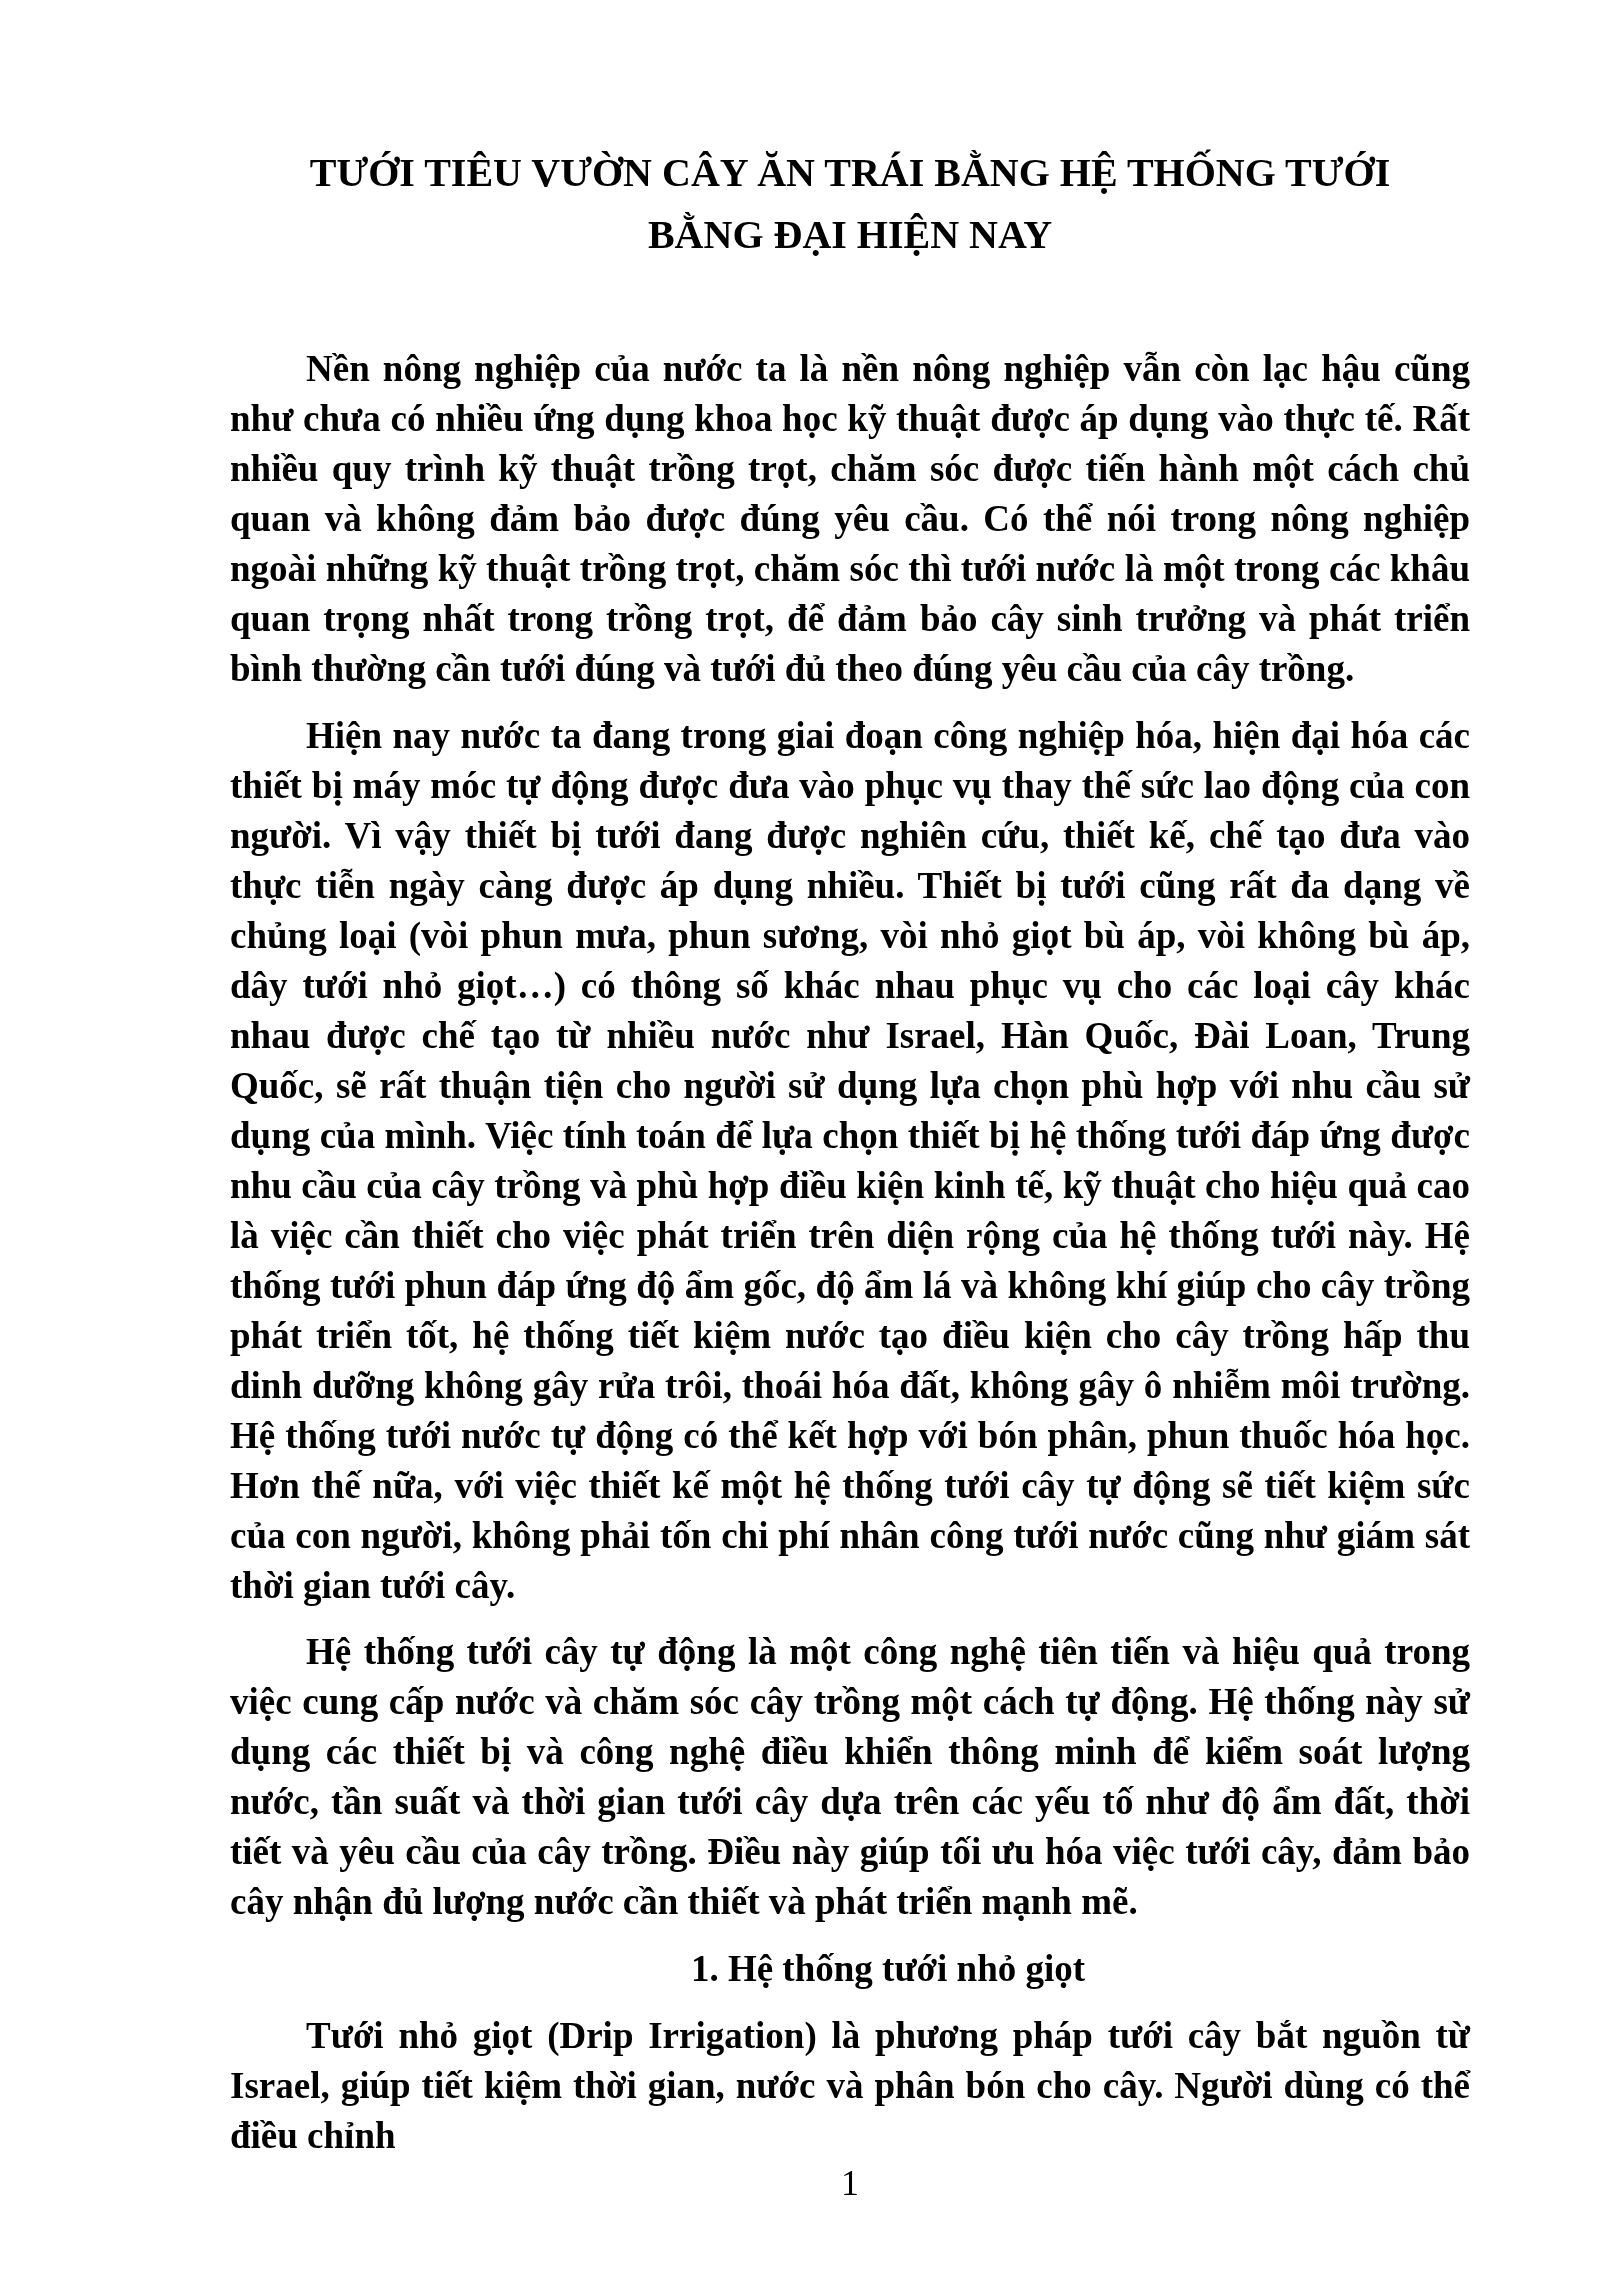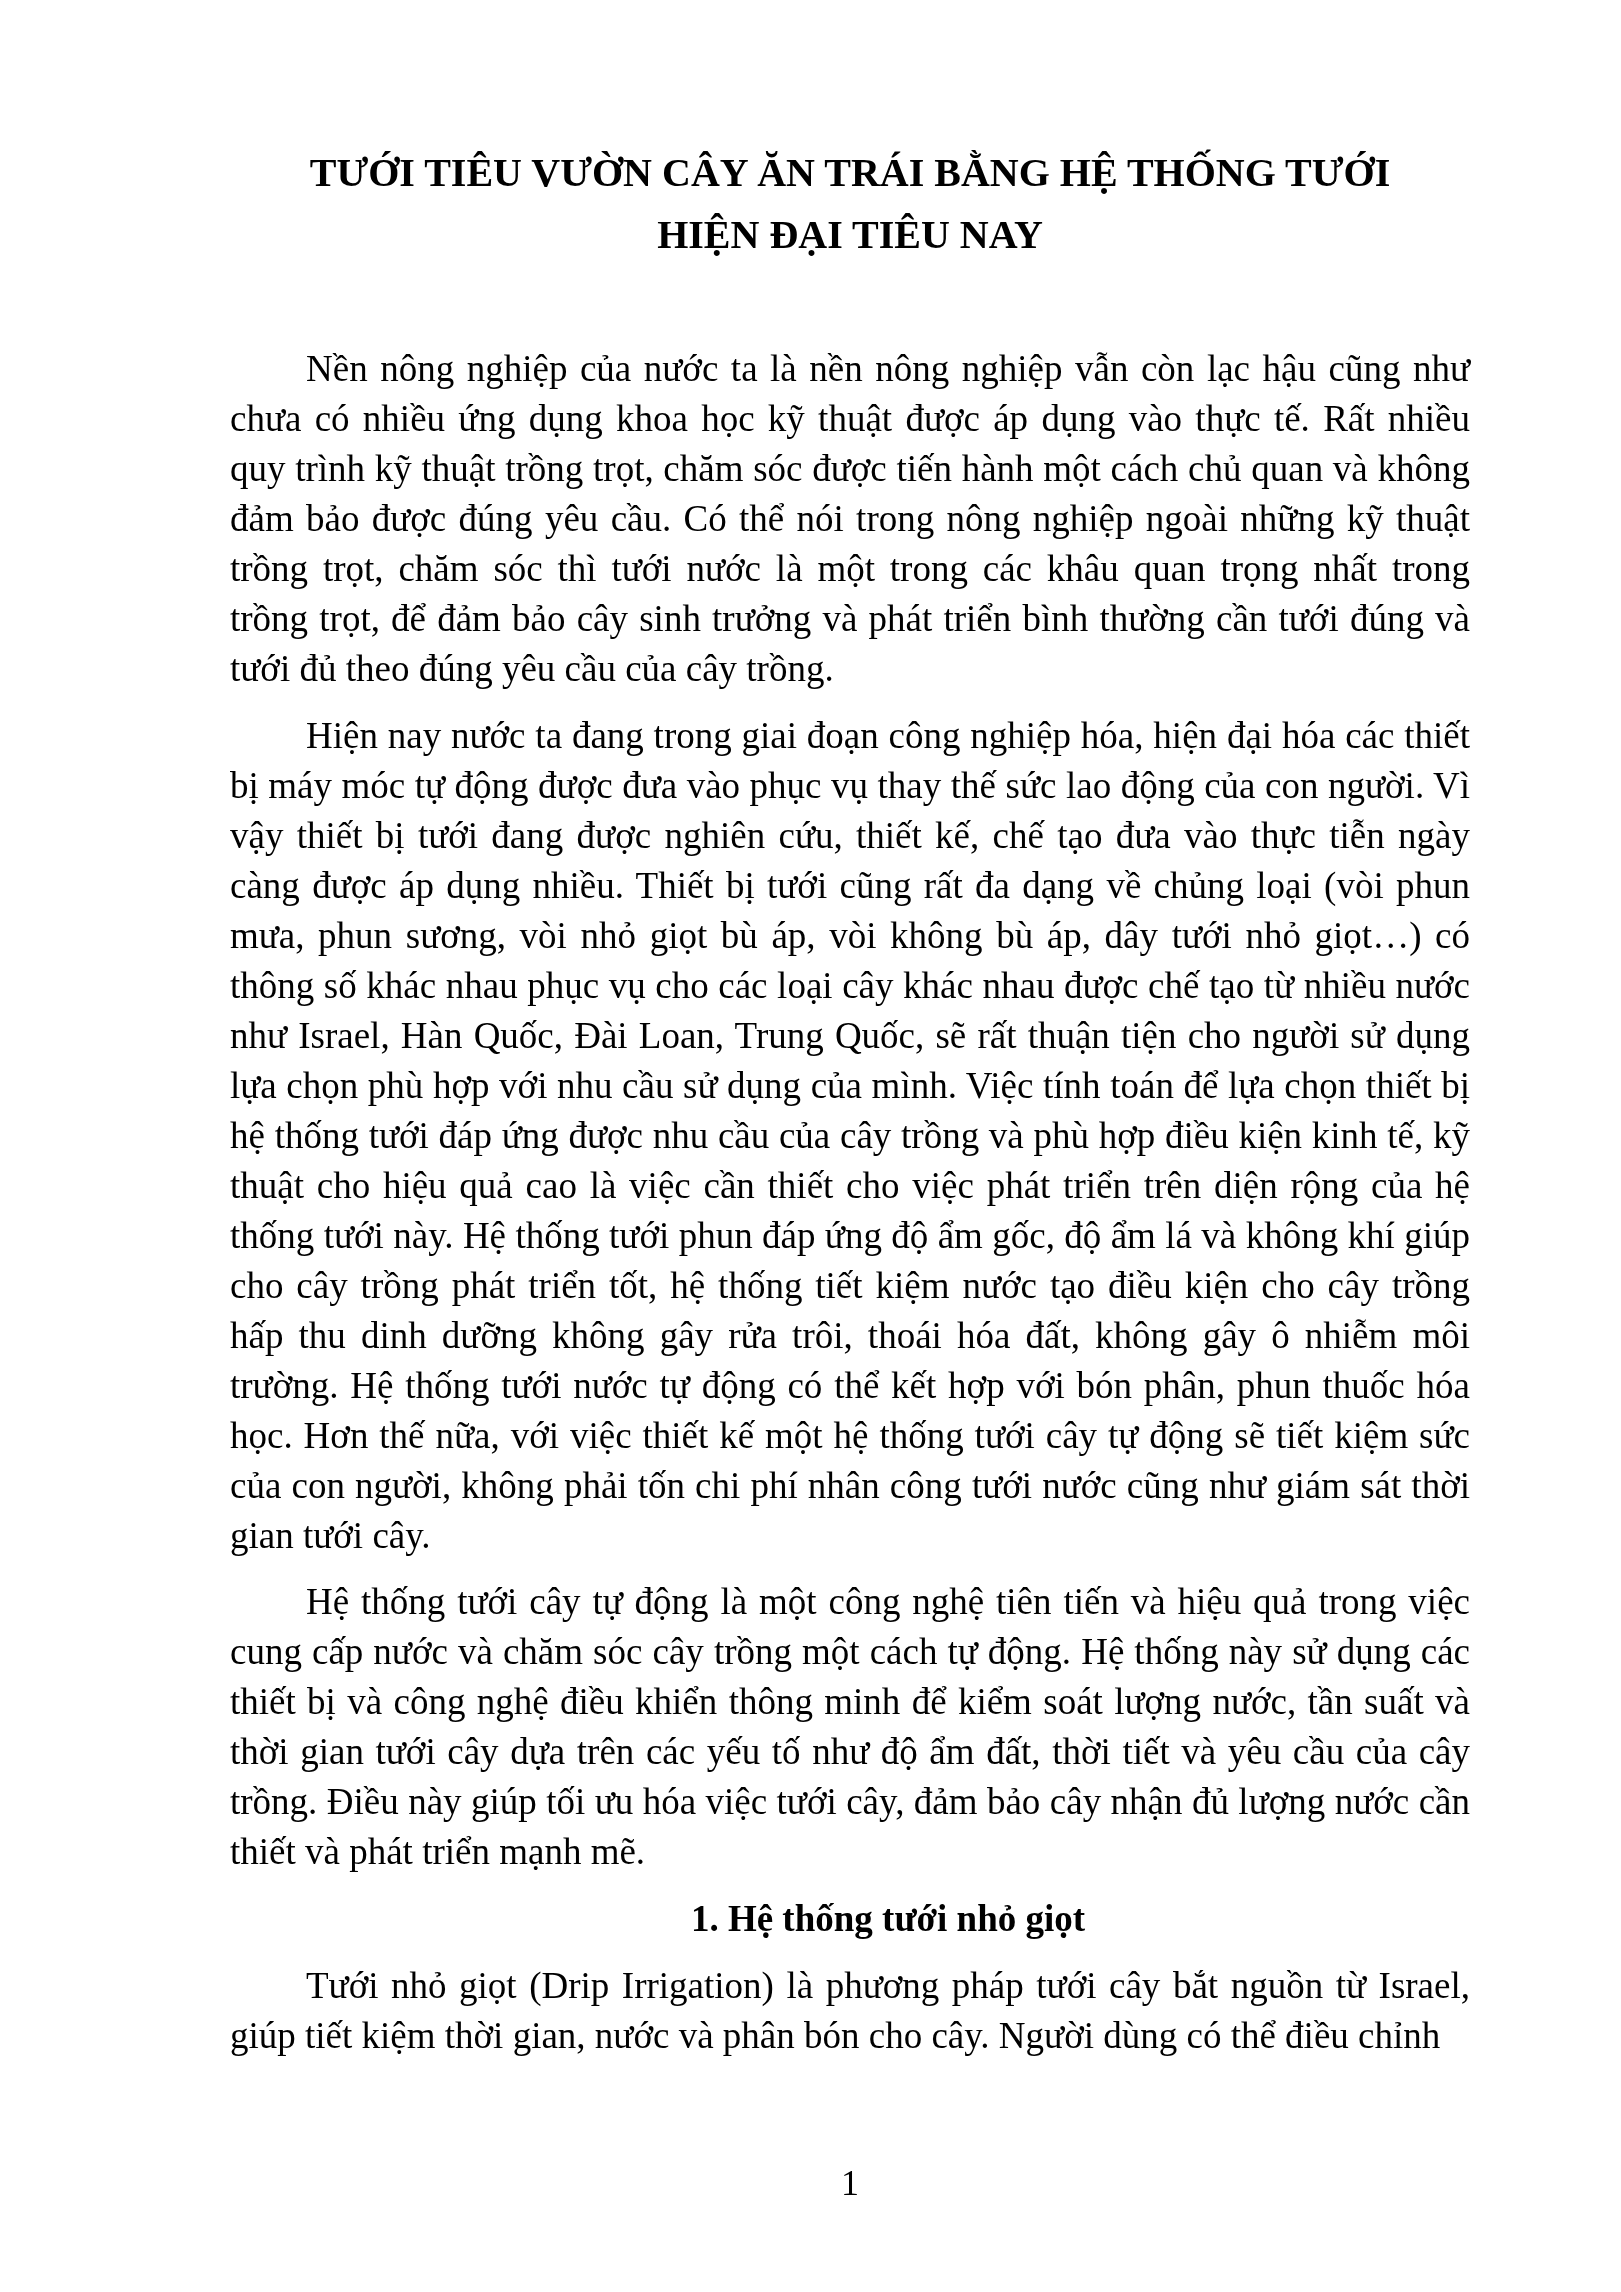--- a/index.html
+++ b/index.html
@@ -31,20 +31,21 @@
   }
   .doc-title .title-line {
     display: block;
   }
   p.body {
     font-size: 37px;
     line-height: 50px;
     text-align: justify;
     text-indent: 76px;
     margin: 0 0 16.7px 0;
+    font-weight: bold;
   }
   p.heading {
     font-size: 37px;
     line-height: 50px;
     font-weight: bold;
     text-indent: 76px;
     text-align: center;
     margin: 0 0 16.7px 0;
   }
   .footer {
@@ -57,21 +58,21 @@
     line-height: 50px;
   }
 </style>
 </head>
 <body>
 
 <div class="page">
   <div class="content">
     <h1 class="doc-title">
       <span class="title-line">TƯỚI TIÊU VƯỜN CÂY ĂN TRÁI BẰNG HỆ THỐNG TƯỚI</span>
-      <span class="title-line">HIỆN ĐẠI TIÊU NAY</span>
+      <span class="title-line">BẰNG ĐẠI HIỆN NAY</span>
     </h1>
     <div>
         <p class="body">Nền nông nghiệp của nước ta là nền nông nghiệp vẫn còn lạc hậu cũng như chưa có nhiều ứng dụng khoa học kỹ thuật được áp dụng vào thực tế. Rất nhiều quy trình kỹ thuật trồng trọt, chăm sóc được tiến hành một cách chủ quan và không đảm bảo được đúng yêu cầu. Có thể nói trong nông nghiệp ngoài những kỹ thuật trồng trọt, chăm sóc thì tưới nước là một trong các khâu quan trọng nhất trong trồng trọt, để đảm bảo cây sinh trưởng và phát triển bình thường cần tưới đúng và tưới đủ theo đúng yêu cầu của cây trồng.</p>
         <p class="body">Hiện nay nước ta đang trong giai đoạn công nghiệp hóa, hiện đại hóa các thiết bị máy móc tự động được đưa vào phục vụ thay thế sức lao động của con người. Vì vậy thiết bị tưới đang được nghiên cứu, thiết kế, chế tạo đưa vào thực tiễn ngày càng được áp dụng nhiều. Thiết bị tưới cũng rất đa dạng về chủng loại (vòi phun mưa, phun sương, vòi nhỏ giọt bù áp, vòi không bù áp, dây tưới nhỏ giọt…) có thông số khác nhau phục vụ cho các loại cây khác nhau được chế tạo từ nhiều nước như Israel, Hàn Quốc, Đài Loan, Trung Quốc, sẽ rất thuận tiện cho người sử dụng lựa chọn phù hợp với nhu cầu sử dụng của mình. Việc tính toán để lựa chọn thiết bị hệ thống tưới đáp ứng được nhu cầu của cây trồng và phù hợp điều kiện kinh tế, kỹ thuật cho hiệu quả cao là việc cần thiết cho việc phát triển trên diện rộng của hệ thống tưới này. Hệ thống tưới phun đáp ứng độ ẩm gốc, độ ẩm lá và không khí giúp cho cây trồng phát triển tốt, hệ thống tiết kiệm nước tạo điều kiện cho cây trồng hấp thu dinh dưỡng không gây rửa trôi, thoái hóa đất, không gây ô nhiễm môi trường. Hệ thống tưới nước tự động có thể kết hợp với bón phân, phun thuốc hóa học. Hơn thế nữa, với việc thiết kế một hệ thống tưới cây tự động sẽ tiết kiệm sức của con người, không phải tốn chi phí nhân công tưới nước cũng như giám sát thời gian tưới cây.</p>
         <p class="body">Hệ thống tưới cây tự động là một công nghệ tiên tiến và hiệu quả trong việc cung cấp nước và chăm sóc cây trồng một cách tự động. Hệ thống này sử dụng các thiết bị và công nghệ điều khiển thông minh để kiểm soát lượng nước, tần suất và thời gian tưới cây dựa trên các yếu tố như độ ẩm đất, thời tiết và yêu cầu của cây trồng. Điều này giúp tối ưu hóa việc tưới cây, đảm bảo cây nhận đủ lượng nước cần thiết và phát triển mạnh mẽ.</p>
         <p class="heading">1. Hệ thống tưới nhỏ giọt</p>
         <p class="body">Tưới nhỏ giọt (Drip Irrigation) là phương pháp tưới cây bắt nguồn từ Israel, giúp tiết kiệm thời gian, nước và phân bón cho cây. Người dùng có thể điều chỉnh</p>
       </div>
   </div>
   <div class="footer">

